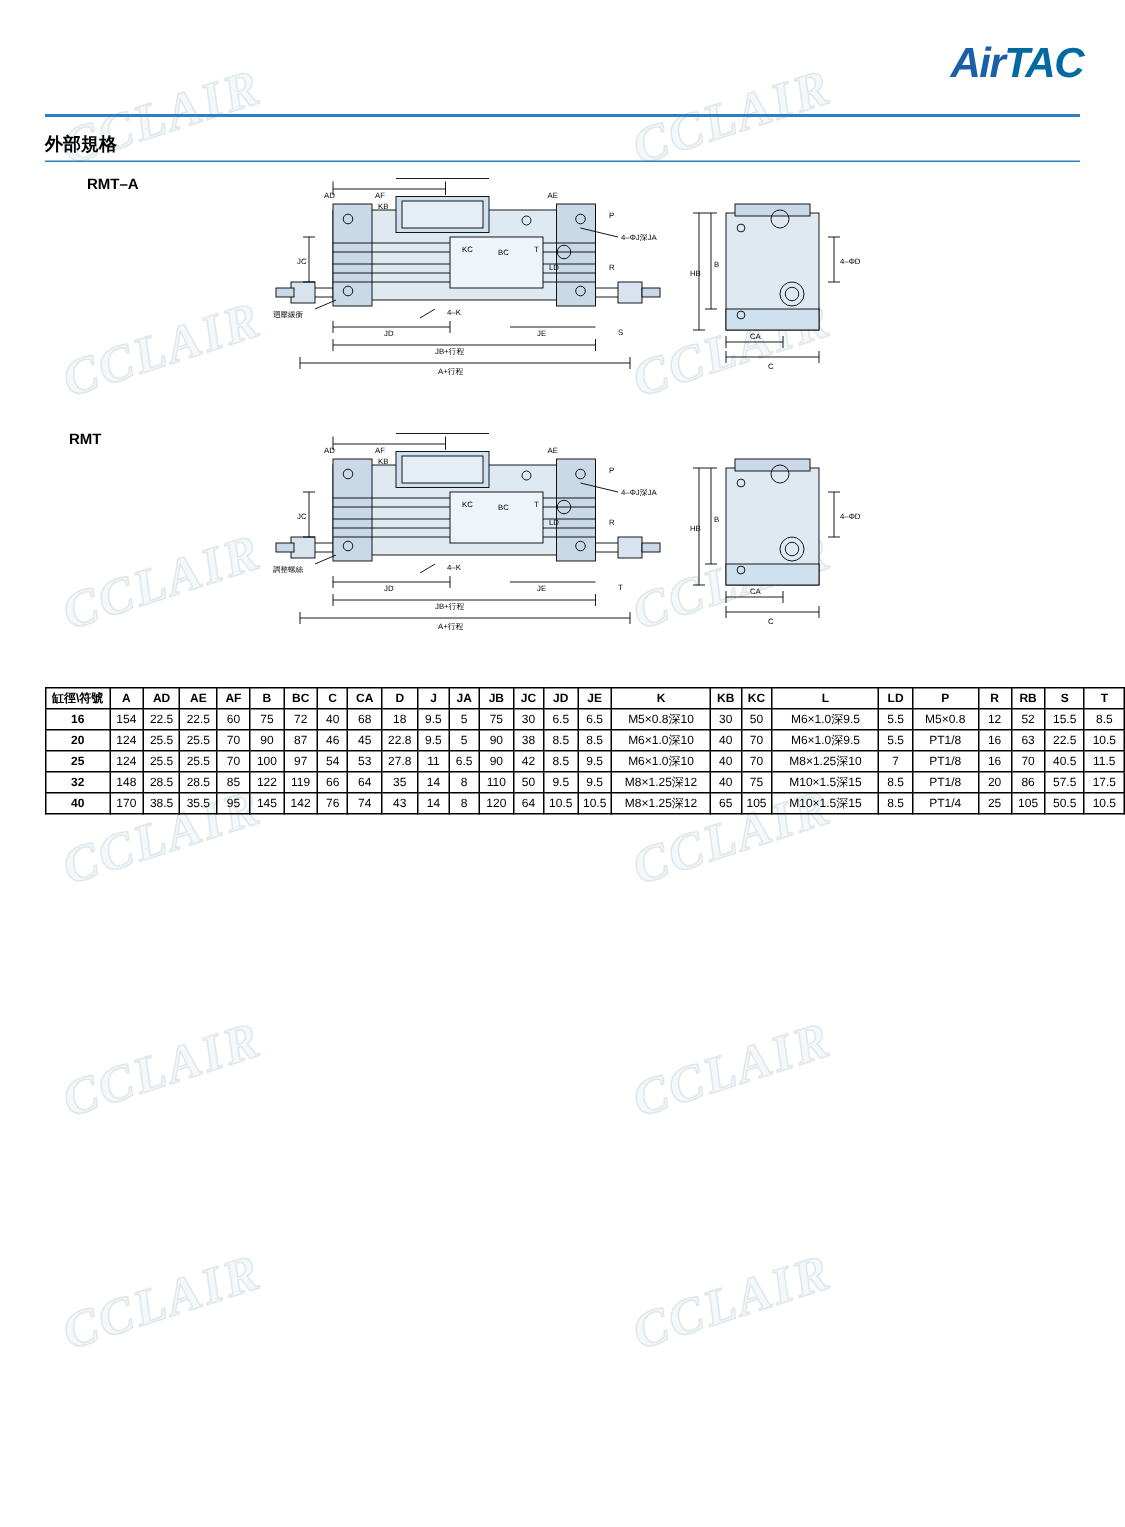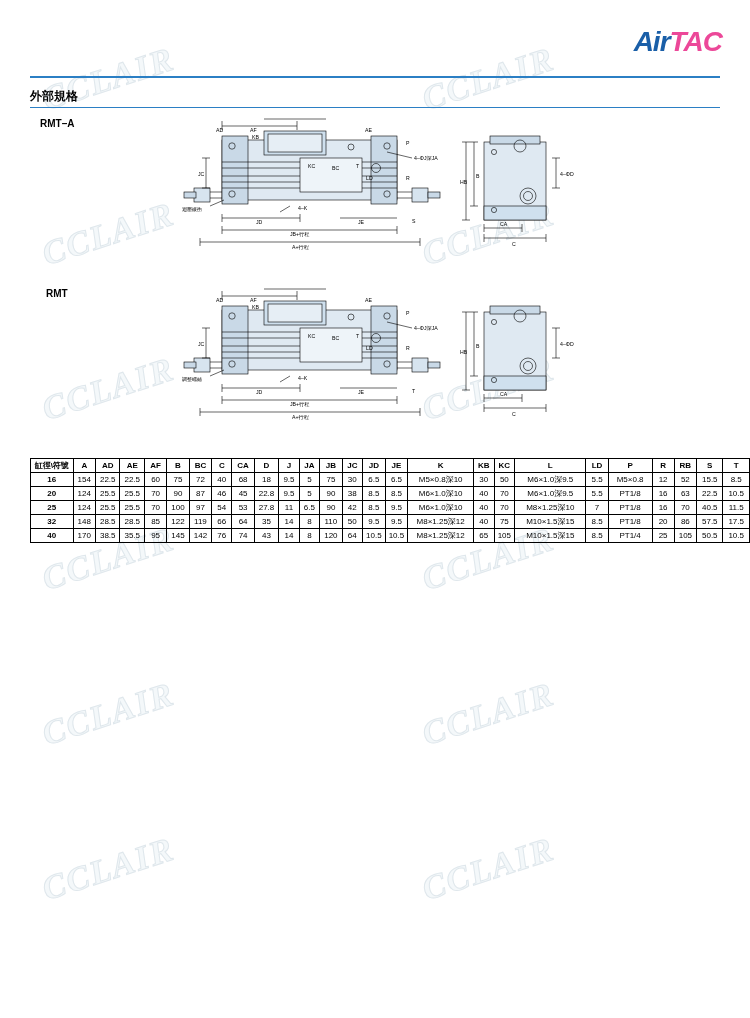--- a/index.html
+++ b/index.html
@@ -40,21 +40,21 @@
   }
   .hdr-rule{
     position:absolute;left:30px;top:76px;width:690px;height:2px;background:#2b7fc4;
   }
   .logo{
     position:absolute;right:28px;top:26px;
     font-family:"Liberation Sans", sans-serif;
     font-size:28px;font-weight:bold;font-style:italic;
     color:#1a5fa8;letter-spacing:-1px;
   }
-  .logo .red{color:#ec4899;}
+  .logo .red{color:#0369a1;}
   
   .sec{
     position:absolute;left:30px;top:88px;
     font-size:12px;font-weight:bold;
   }
   .sec-rule{
     position:absolute;left:30px;top:107px;width:690px;height:1px;background:#2b7fc4;
   }
   .sub{
     position:absolute;font-size:10px;font-weight:bold;
@@ -104,21 +104,21 @@
   <div class="hdr">
   </div>
   <div class="logo">
     <span>Air</span><span class="red">TAC</span>
   </div>
   <div class="hdr-rule"></div>
 
   <div class="sec">外部規格</div>
   <div class="sec-rule"></div>
 
-  <div class="sub" style="left:40px;top:118px;">RMT–A</div>
+  <div class="sub" style="left:58px;top:118px;">RMT–A</div>
 
   <div class="dwg" style="left:180px;top:118px;">
     <svg width="290" height="150" viewBox="0 0 290 150">
       <g stroke="#000" fill="none" stroke-width="0.6">
 
         <rect x="42" y="22" width="175" height="60" fill="#dfe9f2"></rect>
 
         <rect x="42" y="18" width="26" height="68" fill="#c9d9e7"></rect>
 
         <rect x="191" y="18" width="26" height="68" fill="#c9d9e7"></rect>

